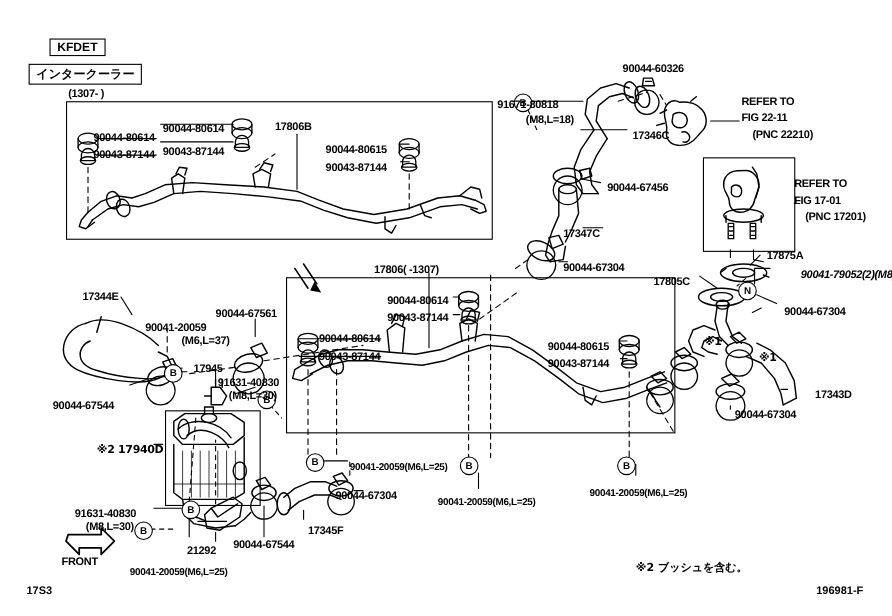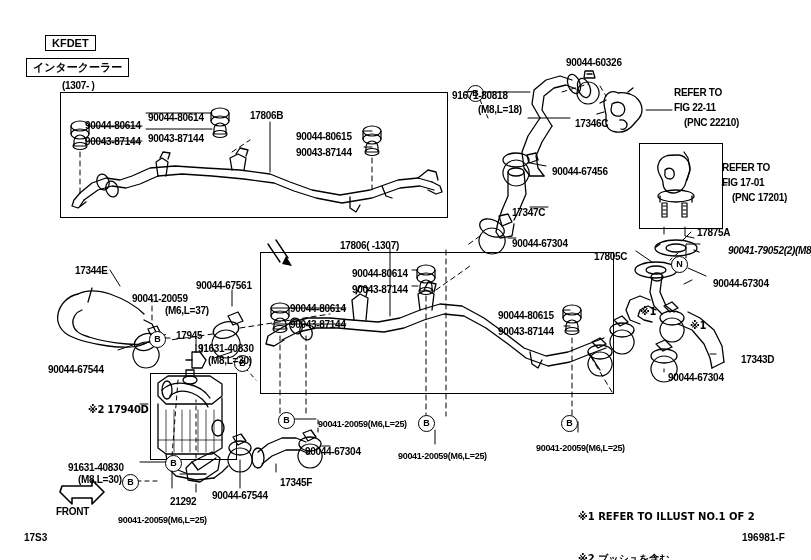--- a/index.html
+++ b/index.html
@@ -391,18 +391,17 @@
 </div>
 <div class="lbl" style="left:722px;top:160px;line-height:15px;">
   <div>REFER TO</div>
   <div>FIG 17-01</div>
   <div style="padding-left:10px">(PNC 17201)</div>
 </div>
 
 <div class="lbl" style="left:56px;top:506px;">FRONT</div>
 
 <div class="note" style="left:578px;top:482px;font-family:'DejaVu Sans',sans-serif;">
-  <div>※1 REFER TO ILLUST NO.1 OF 2</div>
   <div>※2 ブッシュを含む。</div>
   
 </div>
 <div class="code" style="left:24px;top:532px;">17S3</div>
 <div class="code" style="left:742px;top:532px;">196981-F</div>
 
 </body></html>

